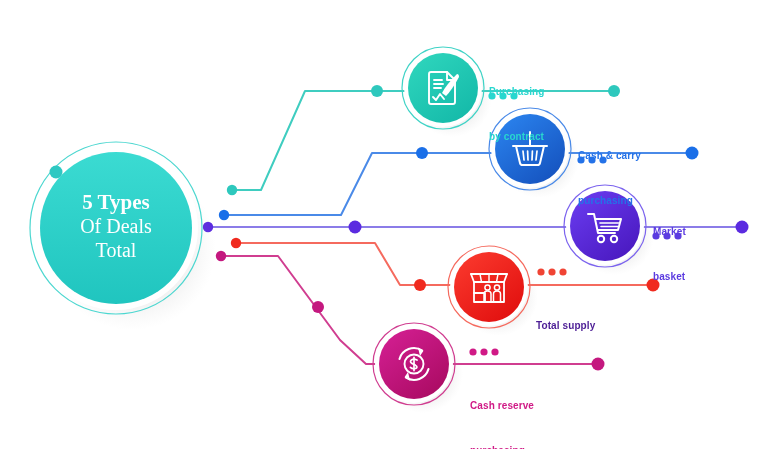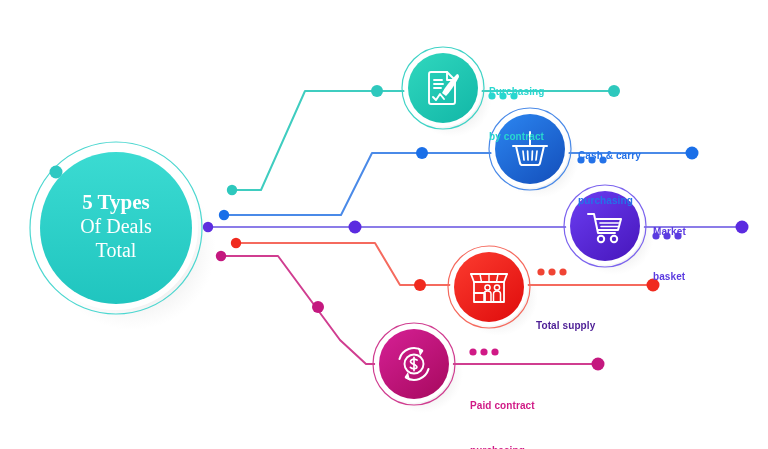--- a/index.html
+++ b/index.html
@@ -261,17 +261,17 @@
   <div class="label" style="left:653px; top:194px; color:#5b3be0;">
     <div>Market</div>
     <div>basket</div>
   </div>
 
   <div class="label" style="left:536px; top:288px; color:#4c1d95;">
     <div>Total supply</div>
   </div>
 
   <div class="label" style="left:470px; top:368px; color:#d01a86;">
-    <div>Paid contract</div>
+    <div>Cash reserve</div>
     <div>purchasing</div>
   </div>
 
 </div>
 
 </body></html>

